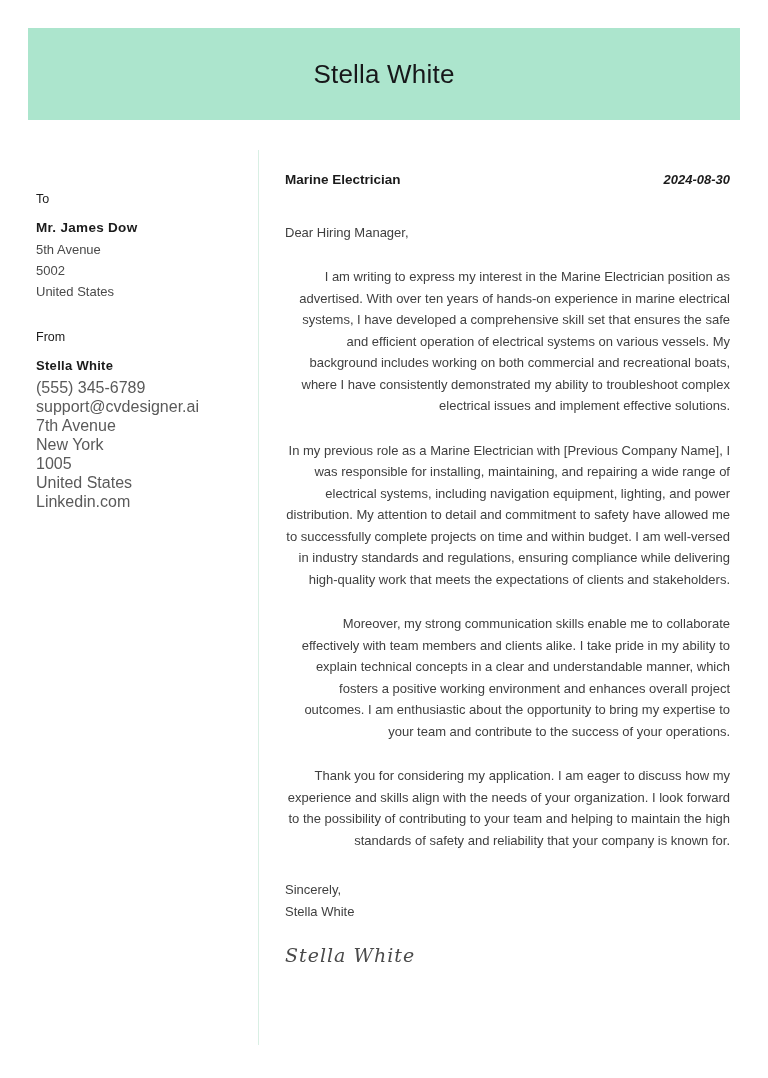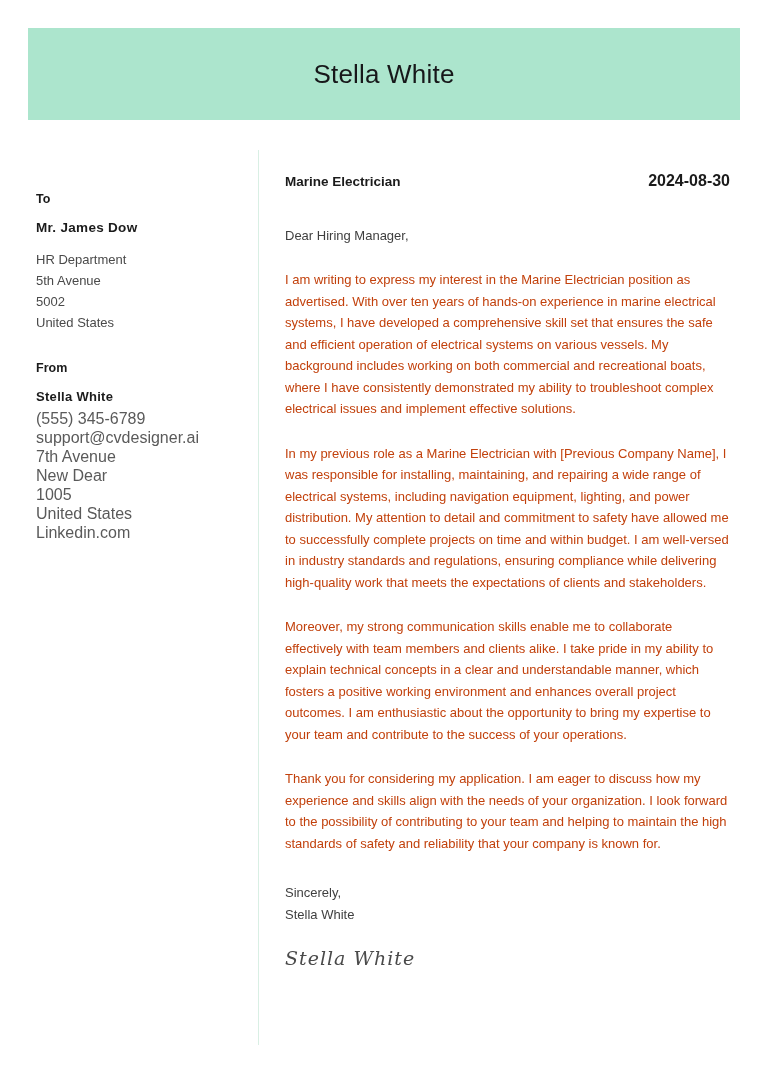--- a/index.html
+++ b/index.html
@@ -59,29 +59,29 @@
 
   
   .sidebar {
     position: absolute;
     left: 36px;
     top: 42px;
     width: 205px;
   }
   .side-label {
     font-size: 12.5px;
-    font-weight: bold;
+    font-weight: normal;
     color: #1b1b1b;
     margin-bottom: 14px;
   }
   .to-block .side-person {
     font-size: 13.5px;
     font-weight: bold;
     color: #1b1b1b;
-    margin-bottom: 14px;
+    margin-bottom: 4px;
     letter-spacing: 0.3px;
   }
   .to-block .side-line {
     font-size: 13px;
     line-height: 21px;
     color: #4a4a4a;
   }
   .from-block {
     margin-top: 28px;
   }
@@ -110,35 +110,36 @@
     justify-content: space-between;
     align-items: baseline;
     margin-bottom: 38px;
   }
   .job-title {
     font-size: 13.5px;
     font-weight: bold;
     color: #1b1b1b;
   }
   .letter-date {
-    font-size: 16px;
-    font-weight: bold;
-    color: #1b1b1b;
+    font-size: 13px;
+    font-weight: bold;
+    color: #1b1b1b;
+    font-style: italic;
   }
   .salutation {
     font-size: 13px;
     color: #3f3f3f;
     margin-bottom: 26px;
   }
   .para {
     font-size: 13px;
     line-height: 21.5px;
-    color: #c2410c;
+    color: #404040;
     margin: 0 0 23px 0;
-    text-align: left;
+    text-align: right;
   }
   .closing {
     margin-top: 28px;
     font-size: 13px;
     line-height: 21.5px;
     color: #3f3f3f;
   }
   .signature {
     margin-top: 22px;
     font-family: "DejaVu Serif", serif;
@@ -159,33 +160,32 @@
 
   <div class="content">
 
     <div class="divider"></div>
 
     <div class="sidebar">
 
       <div class="to-block">
         <div class="side-label">To</div>
         <div class="side-person">Mr. James Dow</div>
-        <div class="side-line">HR Department</div>
         <div class="side-line">5th Avenue</div>
         <div class="side-line">5002</div>
         <div class="side-line">United States</div>
       </div>
 
       <div class="from-block">
         <div class="side-label">From</div>
         <div class="side-person">Stella White</div>
         <div class="side-line">(555) 345-6789</div>
         <div class="side-line">support@cvdesigner.ai</div>
         <div class="side-line">7th Avenue</div>
-        <div class="side-line">New Dear</div>
+        <div class="side-line">New York</div>
         <div class="side-line">1005</div>
         <div class="side-line">United States</div>
         <div class="side-line">Linkedin.com</div>
       </div>
 
     </div>
 
     <div class="main">
 
       <div class="letter-head">

